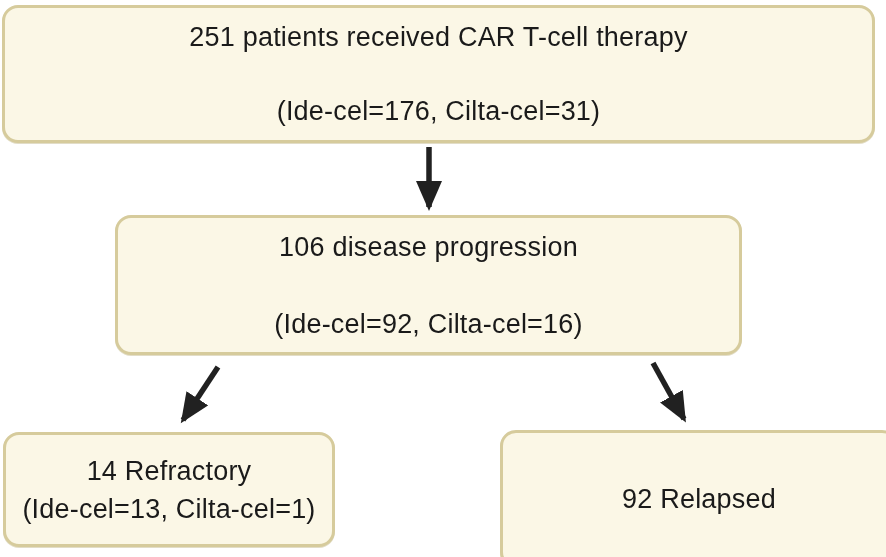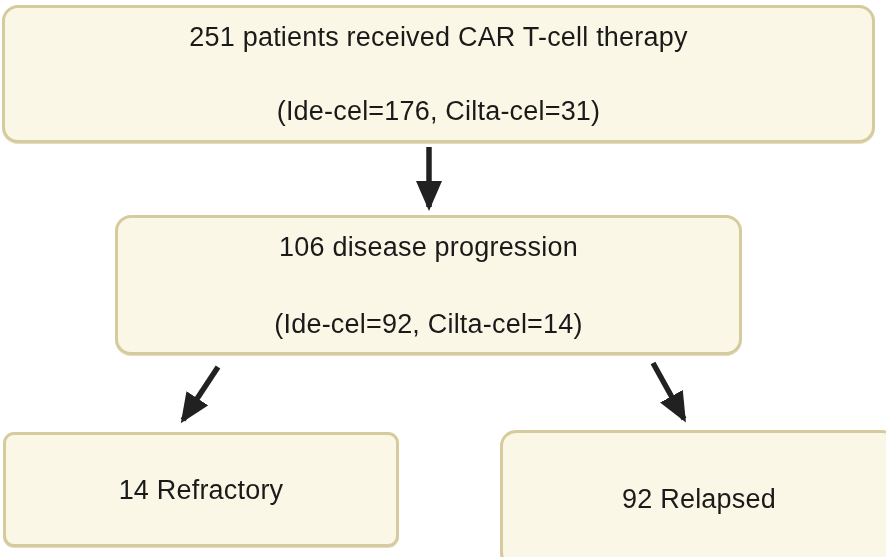--- a/index.html
+++ b/index.html
@@ -33,21 +33,21 @@
     align-items:center;
     text-align:center;
     color:var(--text);
     font-size:27px;
     line-height:38px;
     letter-spacing:0.2px;
     box-shadow:0 1px 0 rgba(190,180,130,0.45);
   }
   .box-top     {left:2px;   top:5px;   width:873px; height:138px;gap:36px;}
   .box-mid     {left:115px; top:215px; width:627px; height:140px;gap:39px;}
-  .box-bottom-l{left:3px;   top:432px; width:396px; height:115px;border-radius:11px;}
+  .box-bottom-l{left:3px;   top:432px; width:332px; height:115px;}
   .box-bottom-r{left:500px; top:430px; width:398px; height:138px;}
   .arrows-layer{
     position:absolute;
     left:0; top:0;
     width:886px;
     height:557px;
     pointer-events:none;
   }
   .arrow-line{
     stroke:var(--arrow);
@@ -73,24 +73,25 @@
     <line class="arrow-line" x1="653" y1="363" x2="684" y2="419" marker-end="url(#head)"></line>
   </svg>
 
   <div class="flow-box box-top">
     <div>251 patients received CAR T-cell therapy</div>
     <div>(Ide-cel=176, Cilta-cel=31)</div>
   </div>
 
   <div class="flow-box box-mid">
     <div>106 disease progression</div>
-    <div>(Ide-cel=92, Cilta-cel=14)</div>
+    <div>(Ide-cel=92, Cilta-cel=16)</div>
   </div>
 
   <div class="flow-box box-bottom-l">
     <div>14 Refractory</div>
+    <div>(Ide-cel=13, Cilta-cel=1)</div>
   </div>
 
   <div class="flow-box box-bottom-r">
     <div>92 Relapsed</div>
   </div>
 
 </div>
 
 </body></html>

